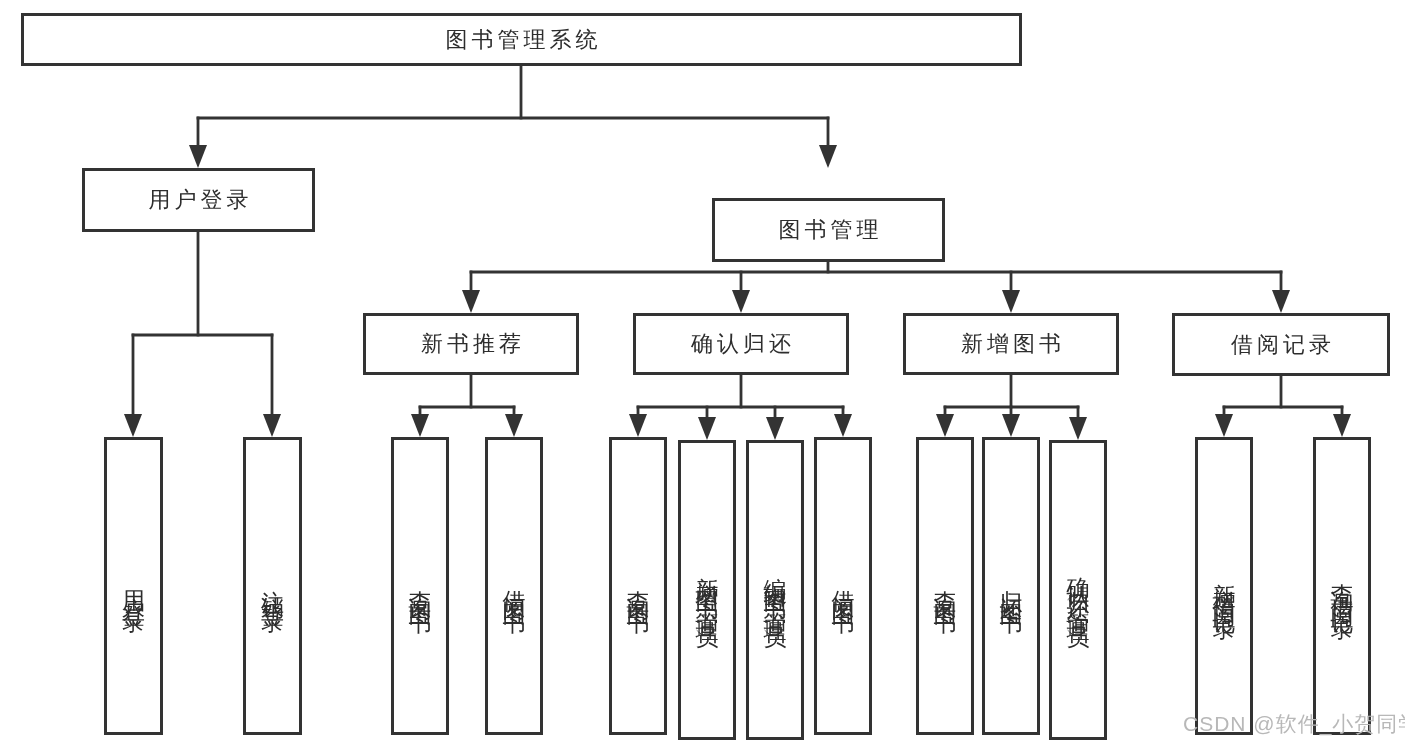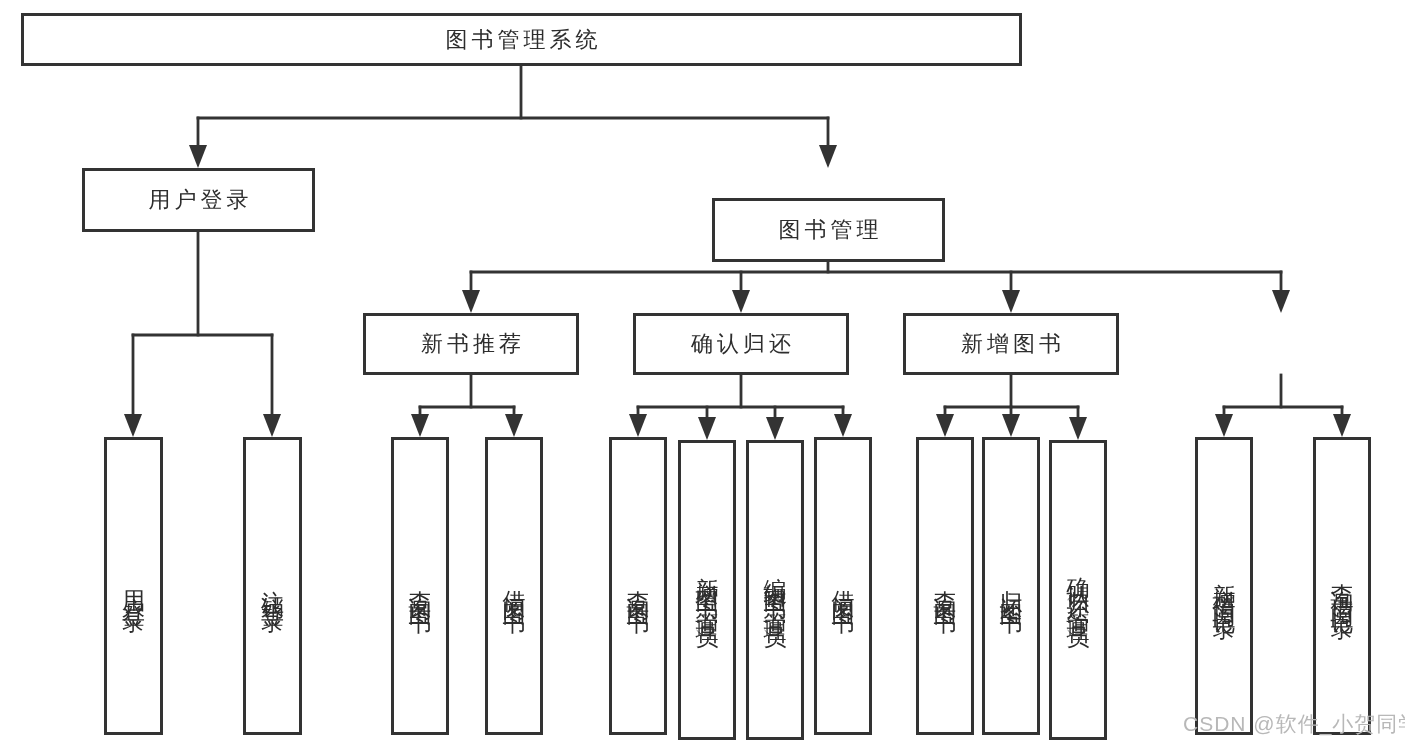--- a/index.html
+++ b/index.html
@@ -126,20 +126,21 @@
   </svg>
 
   <div class="box hbox" style="left:21px; top:13px; width:1001px; height:53px;">图书管理系统</div>
 
   <div class="box hbox" style="left:82px; top:168px; width:233px; height:64px;">用户登录</div>
   <div class="box hbox" style="left:712px; top:168px; width:233px; height:64px;margin-top:30px;">图书管理</div>
 
   <div class="box hbox" style="left:363px; top:313px; width:216px; height:62px;">新书推荐</div>
   <div class="box hbox" style="left:633px; top:313px; width:216px; height:62px;">确认归还</div>
   <div class="box hbox" style="left:903px; top:313px; width:216px; height:62px;">新增图书</div>
+  <div class="box hbox" style="left:1172px; top:313px; width:218px; height:63px;">借阅记录</div>
 
   <div class="box leaf" style="left:104px; top:437px; width:59px; height:298px;">用户登录</div>
   <div class="box leaf" style="left:243px; top:437px; width:59px; height:298px;">注销登录</div>
 
   <div class="box leaf" style="left:391px; top:437px; width:58px; height:298px;">查询图书</div>
   <div class="box leaf" style="left:485px; top:437px; width:58px; height:298px;">借阅图书</div>
 
   <div class="box leaf" style="left:609px; top:437px; width:58px; height:298px;">查询图书</div>
   <div class="box leaf" style="left:678px; top:440px; width:58px; height:300px;">新增图书（管理员）</div>
   <div class="box leaf" style="left:746px; top:440px; width:58px; height:300px;">编辑图书（管理员）</div>

